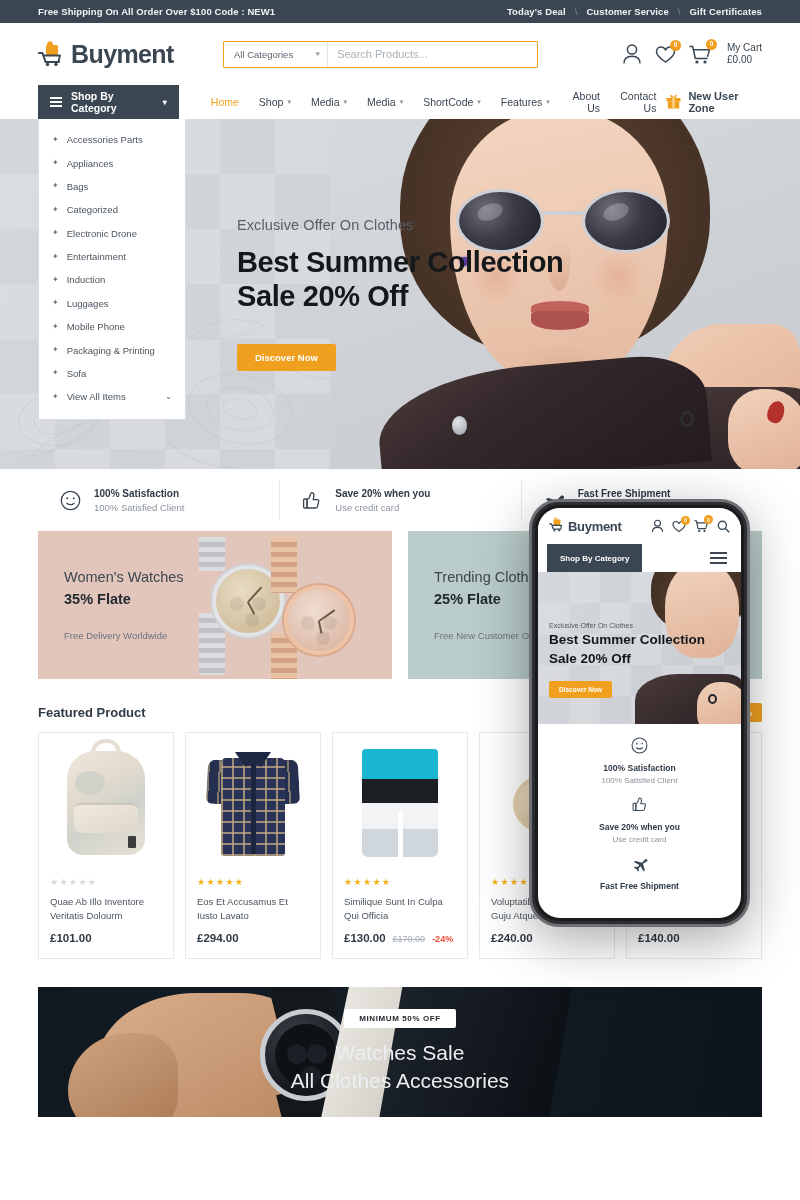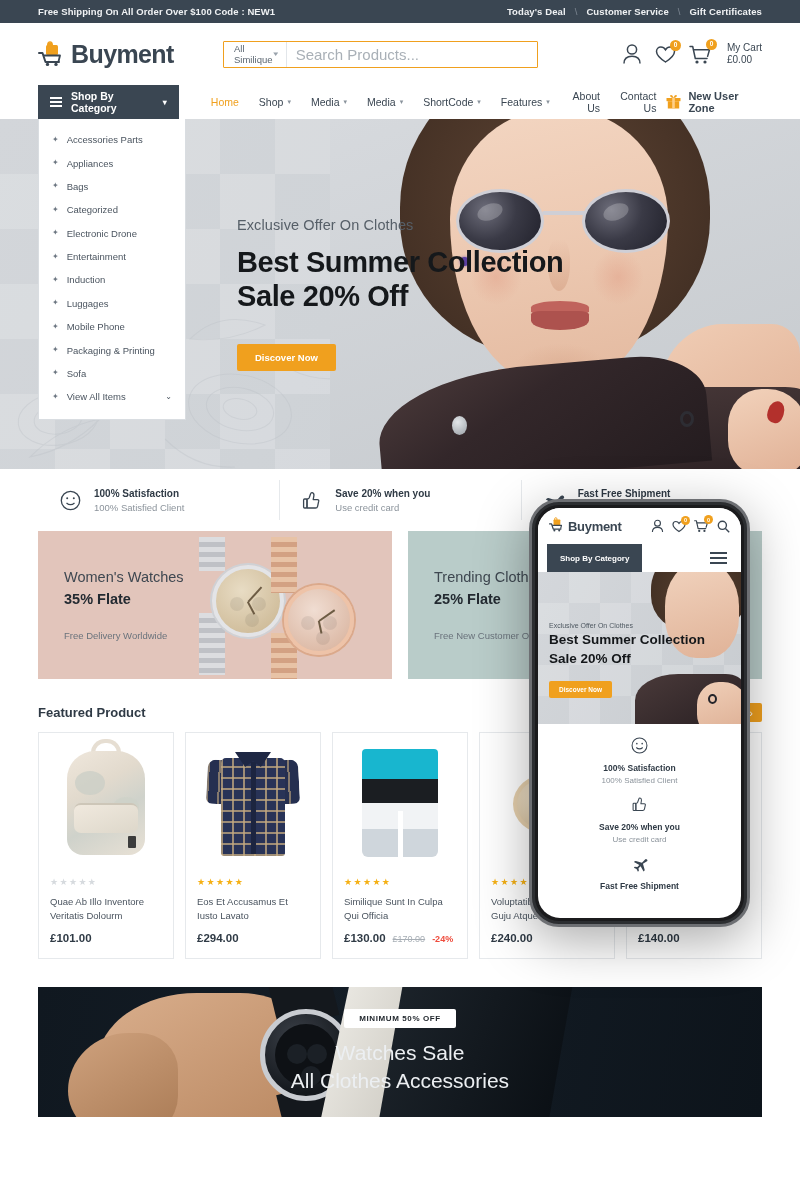--- a/index.html
+++ b/index.html
@@ -38,21 +38,21 @@
     display:flex; align-items:stretch; border:1px solid #f0a01e;
     height:27px; width:315px; background:#fff; border-radius:1px;
   }
   .cat-select {
     width:120px; display:flex; align-items:center; justify-content:space-between;
     padding:0 8px 0 10px; font-size:9.5px; color:#5a6570; border-right:1px solid #e2e6ea;
     cursor:pointer; background:#fff;
   }
   .cat-select .caret { font-size:7px; color:#9aa3ac; transform:scaleX(1.4); }
   .search-input {
-    flex:1; border:0; outline:0; padding:0 9px; font-size:15px; color:#8d959d;
+    flex:1; border:0; outline:0; padding:0 9px; font-size:11px; color:#8d959d;
     font-family:"Liberation Sans", sans-serif; background:#fff;
   }
   .search-input::placeholder { color:#a9b0b7; }
   .search-btn {
     background:#f0a01e; color:#fff; border:0; width:58px;
     font-size:10px; font-weight:bold; cursor:pointer;
     font-family:"Liberation Sans", sans-serif;
     margin-top:32px;
   }
 
@@ -377,21 +377,21 @@
           <path d="M5.5 14.5 L22 14.5 L20.5 20.5" fill="none" stroke="#3a4652" stroke-width="1.8" stroke-linejoin="round"></path>
           <circle cx="9.5" cy="23.4" r="1.7" fill="#3a4652"></circle>
           <circle cx="18" cy="23.4" r="1.7" fill="#3a4652"></circle>
         </svg>
       </span>
       <span class="logo-text">Buyment</span>
     </div>
 
     <div class="searchwrap">
       <div class="cat-select">
-        <span>All Similique</span>
+        <span>All Categories</span>
         <span class="caret">▾</span>
       </div>
       <input class="search-input" type="text" placeholder="Search Products..." style="">
       <button class="search-btn">Search</button>
     </div>
 
     <div class="header-right">
       <span class="hicon">
         <svg width="20" height="22" viewBox="0 0 20 22" fill="none" stroke="#3a4652" stroke-width="1.5">
           <circle cx="10" cy="6.5" r="4.6"></circle>

